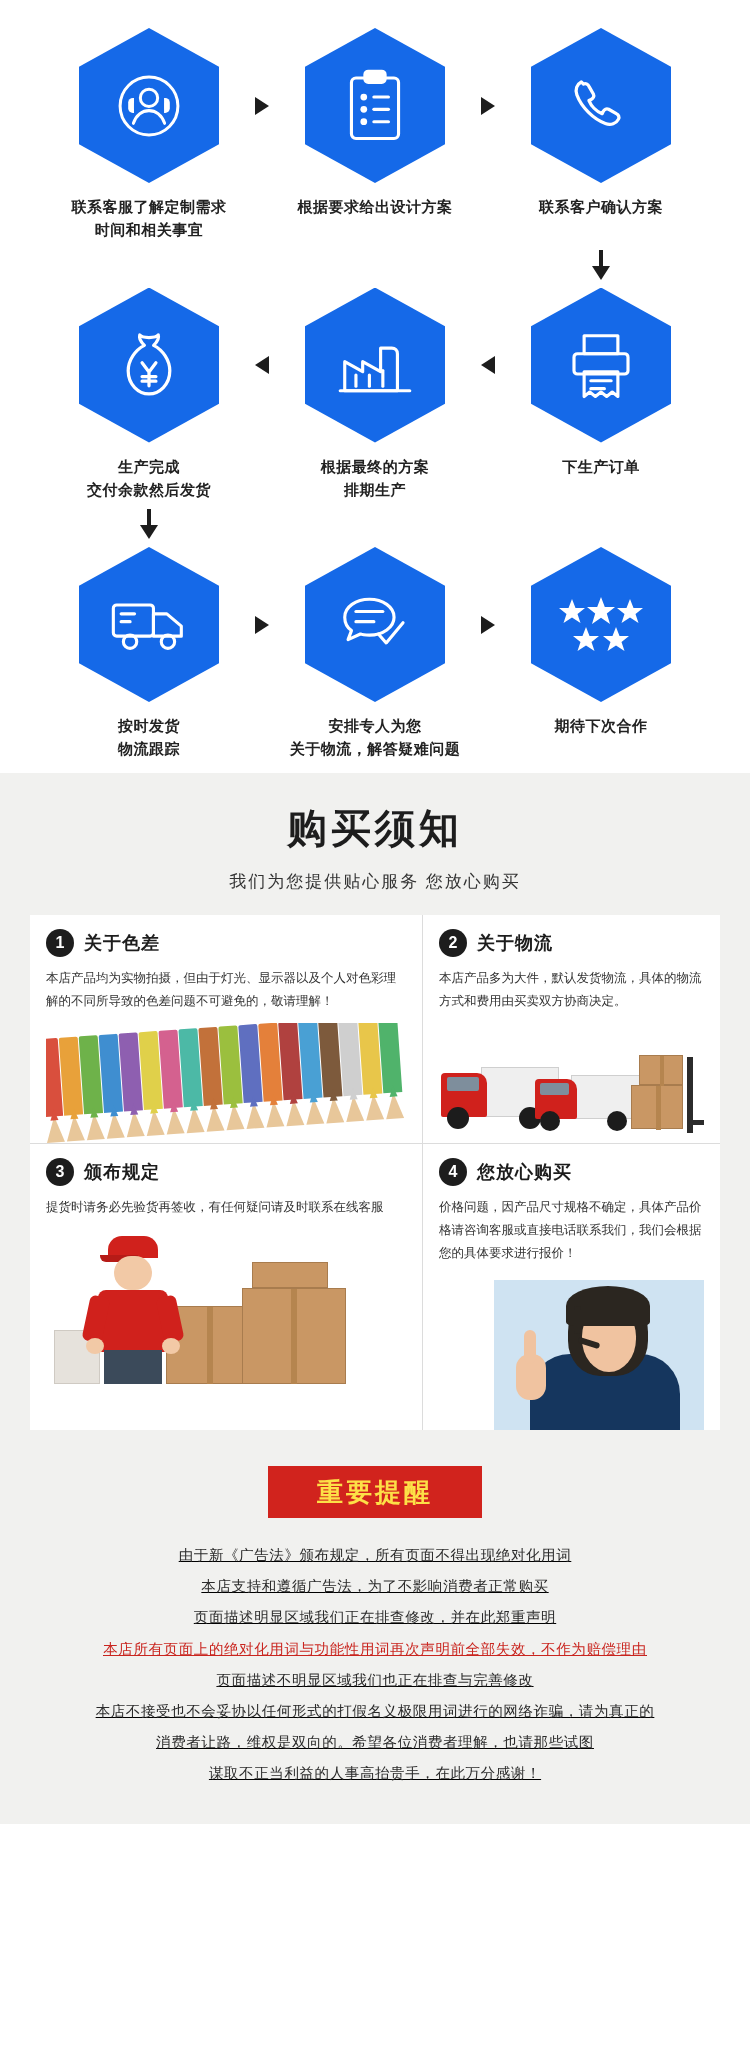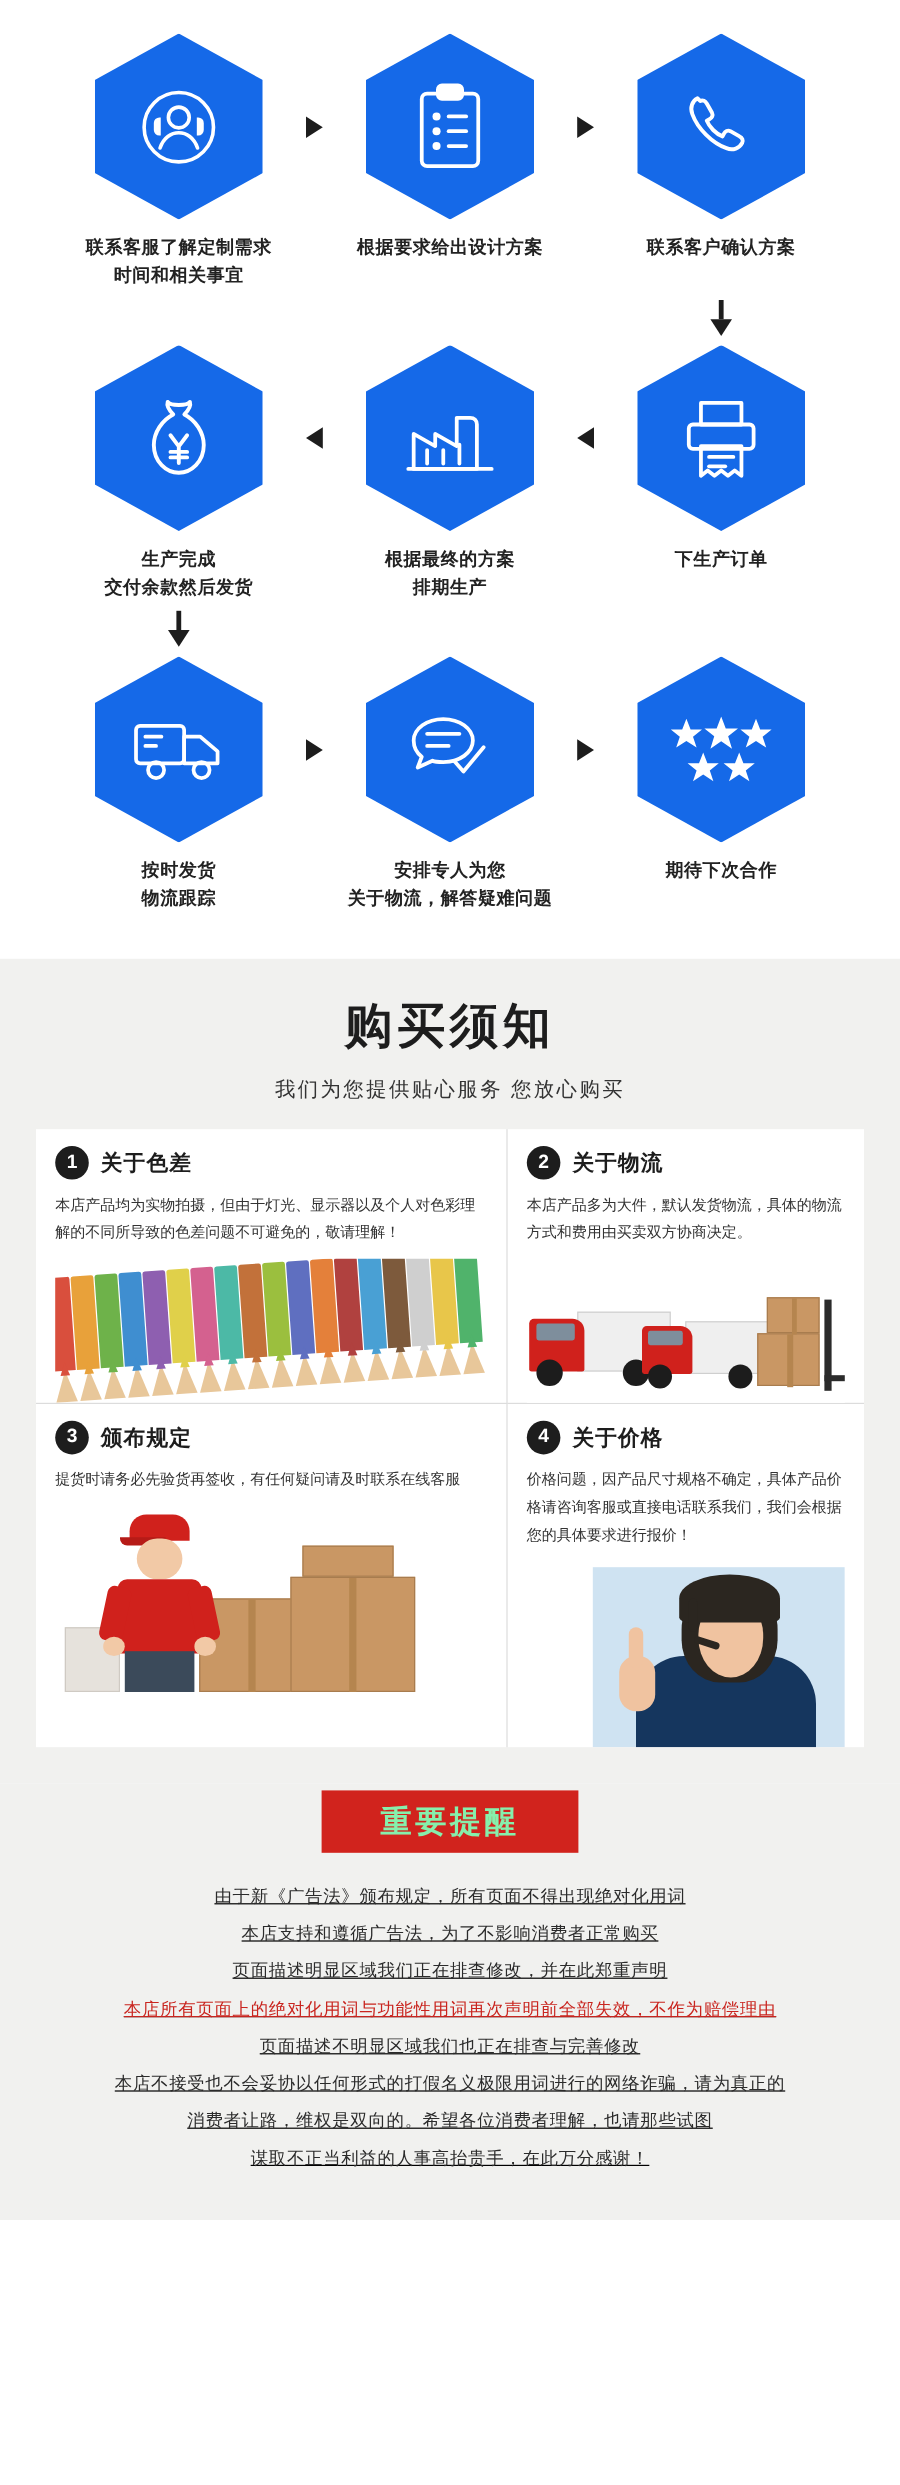--- a/index.html
+++ b/index.html
@@ -6,21 +6,21 @@
   html, body {
     width: 750px;
     font-family: "Liberation Sans", "DejaVu Sans", sans-serif;
     background: #ffffff;
   }
   .page { width: 750px; position: relative; overflow: hidden; }
 
   
   .flow-section {
     background: #ffffff;
-    padding: 28px 0 38px 0;
+    padding: 28px 0 12px 0;
   }
   .flow-row {
     display: flex;
     align-items: flex-start;
     justify-content: center;
     gap: 0;
   }
   .flow-cell {
     width: 190px;
     display: flex;
@@ -189,21 +189,21 @@
   .reminder-banner {
     margin: 0 auto;
     width: 214px;
     height: 52px;
     background: #d1231d;
     display: flex;
     align-items: center;
     justify-content: center;
   }
   .reminder-banner span {
-    color: #86efac;
+    color: #fde047;
     font-size: 26px;
     font-weight: bold;
     letter-spacing: 3px;
   }
   .reminder-lines {
     margin-top: 22px;
     text-align: center;
     text-decoration: underline;
   }
   .reminder-lines p {
@@ -629,21 +629,21 @@
             <div class="hand" style="left:0px;top:104px;width:18px;height:16px;"></div>
             <div class="hand" style="left:76px;top:104px;width:18px;height:16px;"></div>
             <div class="legs" style="left:18px;top:116px;width:58px;height:36px;"></div>
           </div>
         </div>
       </div>
 
       <div class="notice-cell">
         <div class="nc-head">
           <div class="badge">4</div>
-          <div class="nc-title">关于价格</div>
+          <div class="nc-title">您放心购买</div>
         </div>
         <div class="nc-body">价格问题，因产品尺寸规格不确定，具体产品价格请咨询客服或直接电话联系我们，我们会根据您的具体要求进行报价！</div>
         <div class="nc-art" style="height:155px;">
           <div class="op-bg"></div>
           <div style="position:absolute;right:0;bottom:0;width:210px;height:150px;">
             <div class="op-body" style="left:36px;bottom:0;width:150px;height:76px;"></div>
             <div class="op-hair" style="left:74px;bottom:54px;width:80px;height:88px;"></div>
             <div class="op-face2" style="left:88px;bottom:58px;width:54px;height:66px;"></div>
             <div class="op-hair" style="left:72px;bottom:104px;width:84px;height:40px;border-radius:50% 50% 10% 10%;"></div>
             <div class="op-mic" style="left:80px;bottom:96px;width:7px;height:28px;border-radius:4px;"></div>

